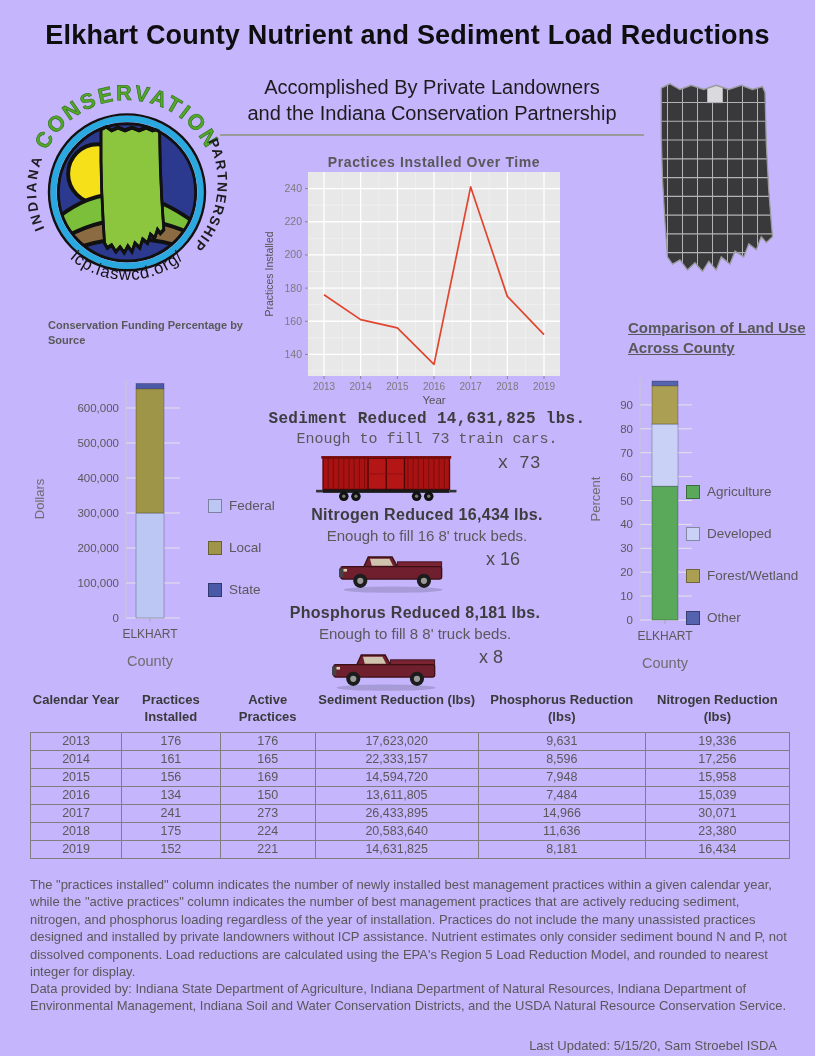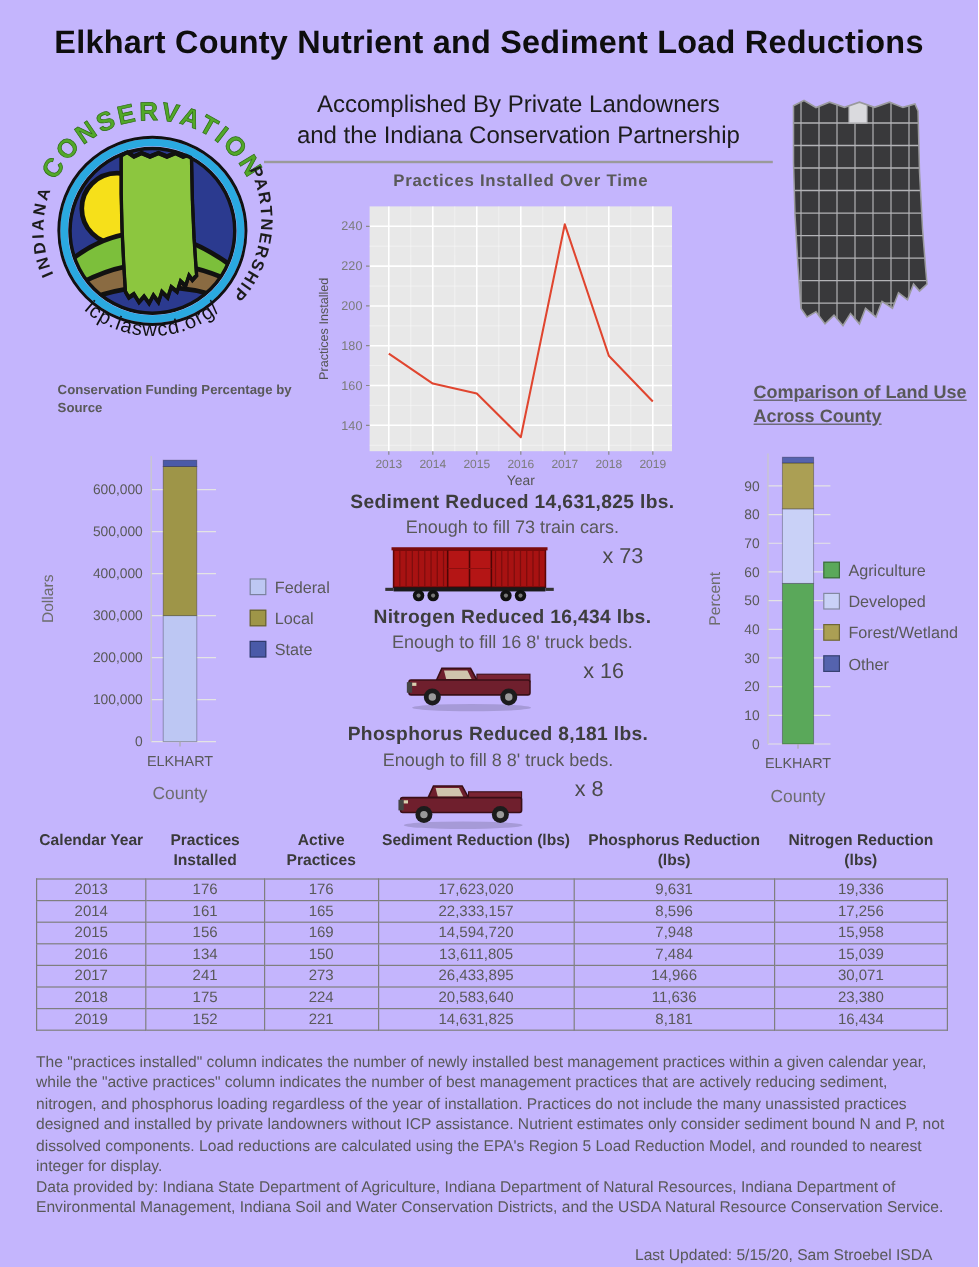--- a/index.html
+++ b/index.html
@@ -5,31 +5,31 @@
   html,body{margin:0;padding:0;background:#fff;}
   .page{position:relative;width:815px;height:1056px;background:#c4b5fd;overflow:hidden;
         font-family:"Liberation Sans",sans-serif;}
   .abs{position:absolute;}
   h1.title{margin:0;top:20px;left:0;right:0;text-align:center;font-size:27px;
            font-weight:bold;color:#0e0e0e;letter-spacing:0.2px;}
   .subtitle{top:74px;left:220px;width:424px;text-align:center;font-size:20px;color:#1c1c1c;
             line-height:1.32;}
   .subtitle .rule{border-bottom:2px solid #9a9a9a;margin-top:7px;}
   .chart-title{font-weight:bold;color:#595959;}
-  #line-title{top:142px;left:294px;width:280px;text-align:center;font-size:14px;letter-spacing:0.6px;}
+  #line-title{top:154px;left:294px;width:280px;text-align:center;font-size:14px;letter-spacing:0.6px;}
   #funding-title{top:318px;left:48px;width:215px;font-size:11px;line-height:1.35;}
   #landuse-title{top:318px;left:628px;width:200px;font-size:15px;line-height:1.35;text-decoration:underline;}
   .legend{display:flex;flex-direction:column;gap:11px;}
   #funding-legend{top:482px;left:208px;}
   #landuse-legend{top:468px;left:686px;}
-  .lg-item{display:flex;align-items:flex-start;gap:7px;}
+  .lg-item{display:flex;align-items:flex-end;gap:7px;margin-top:16px;}
   .sw{width:14px;height:14px;border:1px solid rgba(0,0,0,.35);box-sizing:border-box;display:inline-block;}
   .lg-lab{font-size:13.5px;color:#595959;}
   .callout{width:370px;text-align:center;}
-  #callout-sediment{top:410px;left:242px;}
+  #callout-sediment{top:410px;left:242px;font-family:Liberation Mono, monospace;}
   #callout-nitrogen{top:506px;left:242px;}
   #callout-phosphorus{top:604px;left:230px;}
   .callout .head{font-size:16px;font-weight:bold;color:#3d3d3d;letter-spacing:0.3px;}
   .callout .sub{font-size:15px;color:#595959;margin-top:3px;}
   .icon-row{display:flex;align-items:flex-start;justify-content:center;gap:34px;margin-top:5px;}
   .mult{font-size:18px;color:#4a4a4a;}
   .table-wrap{top:690px;left:30px;width:760px;}
   table{width:100%;border-collapse:collapse;table-layout:fixed;}
   thead th{font-weight:bold;color:#3a3a3a;font-size:13px;padding:2px 2px 6px 2px;line-height:1.3;
            vertical-align:top;}

